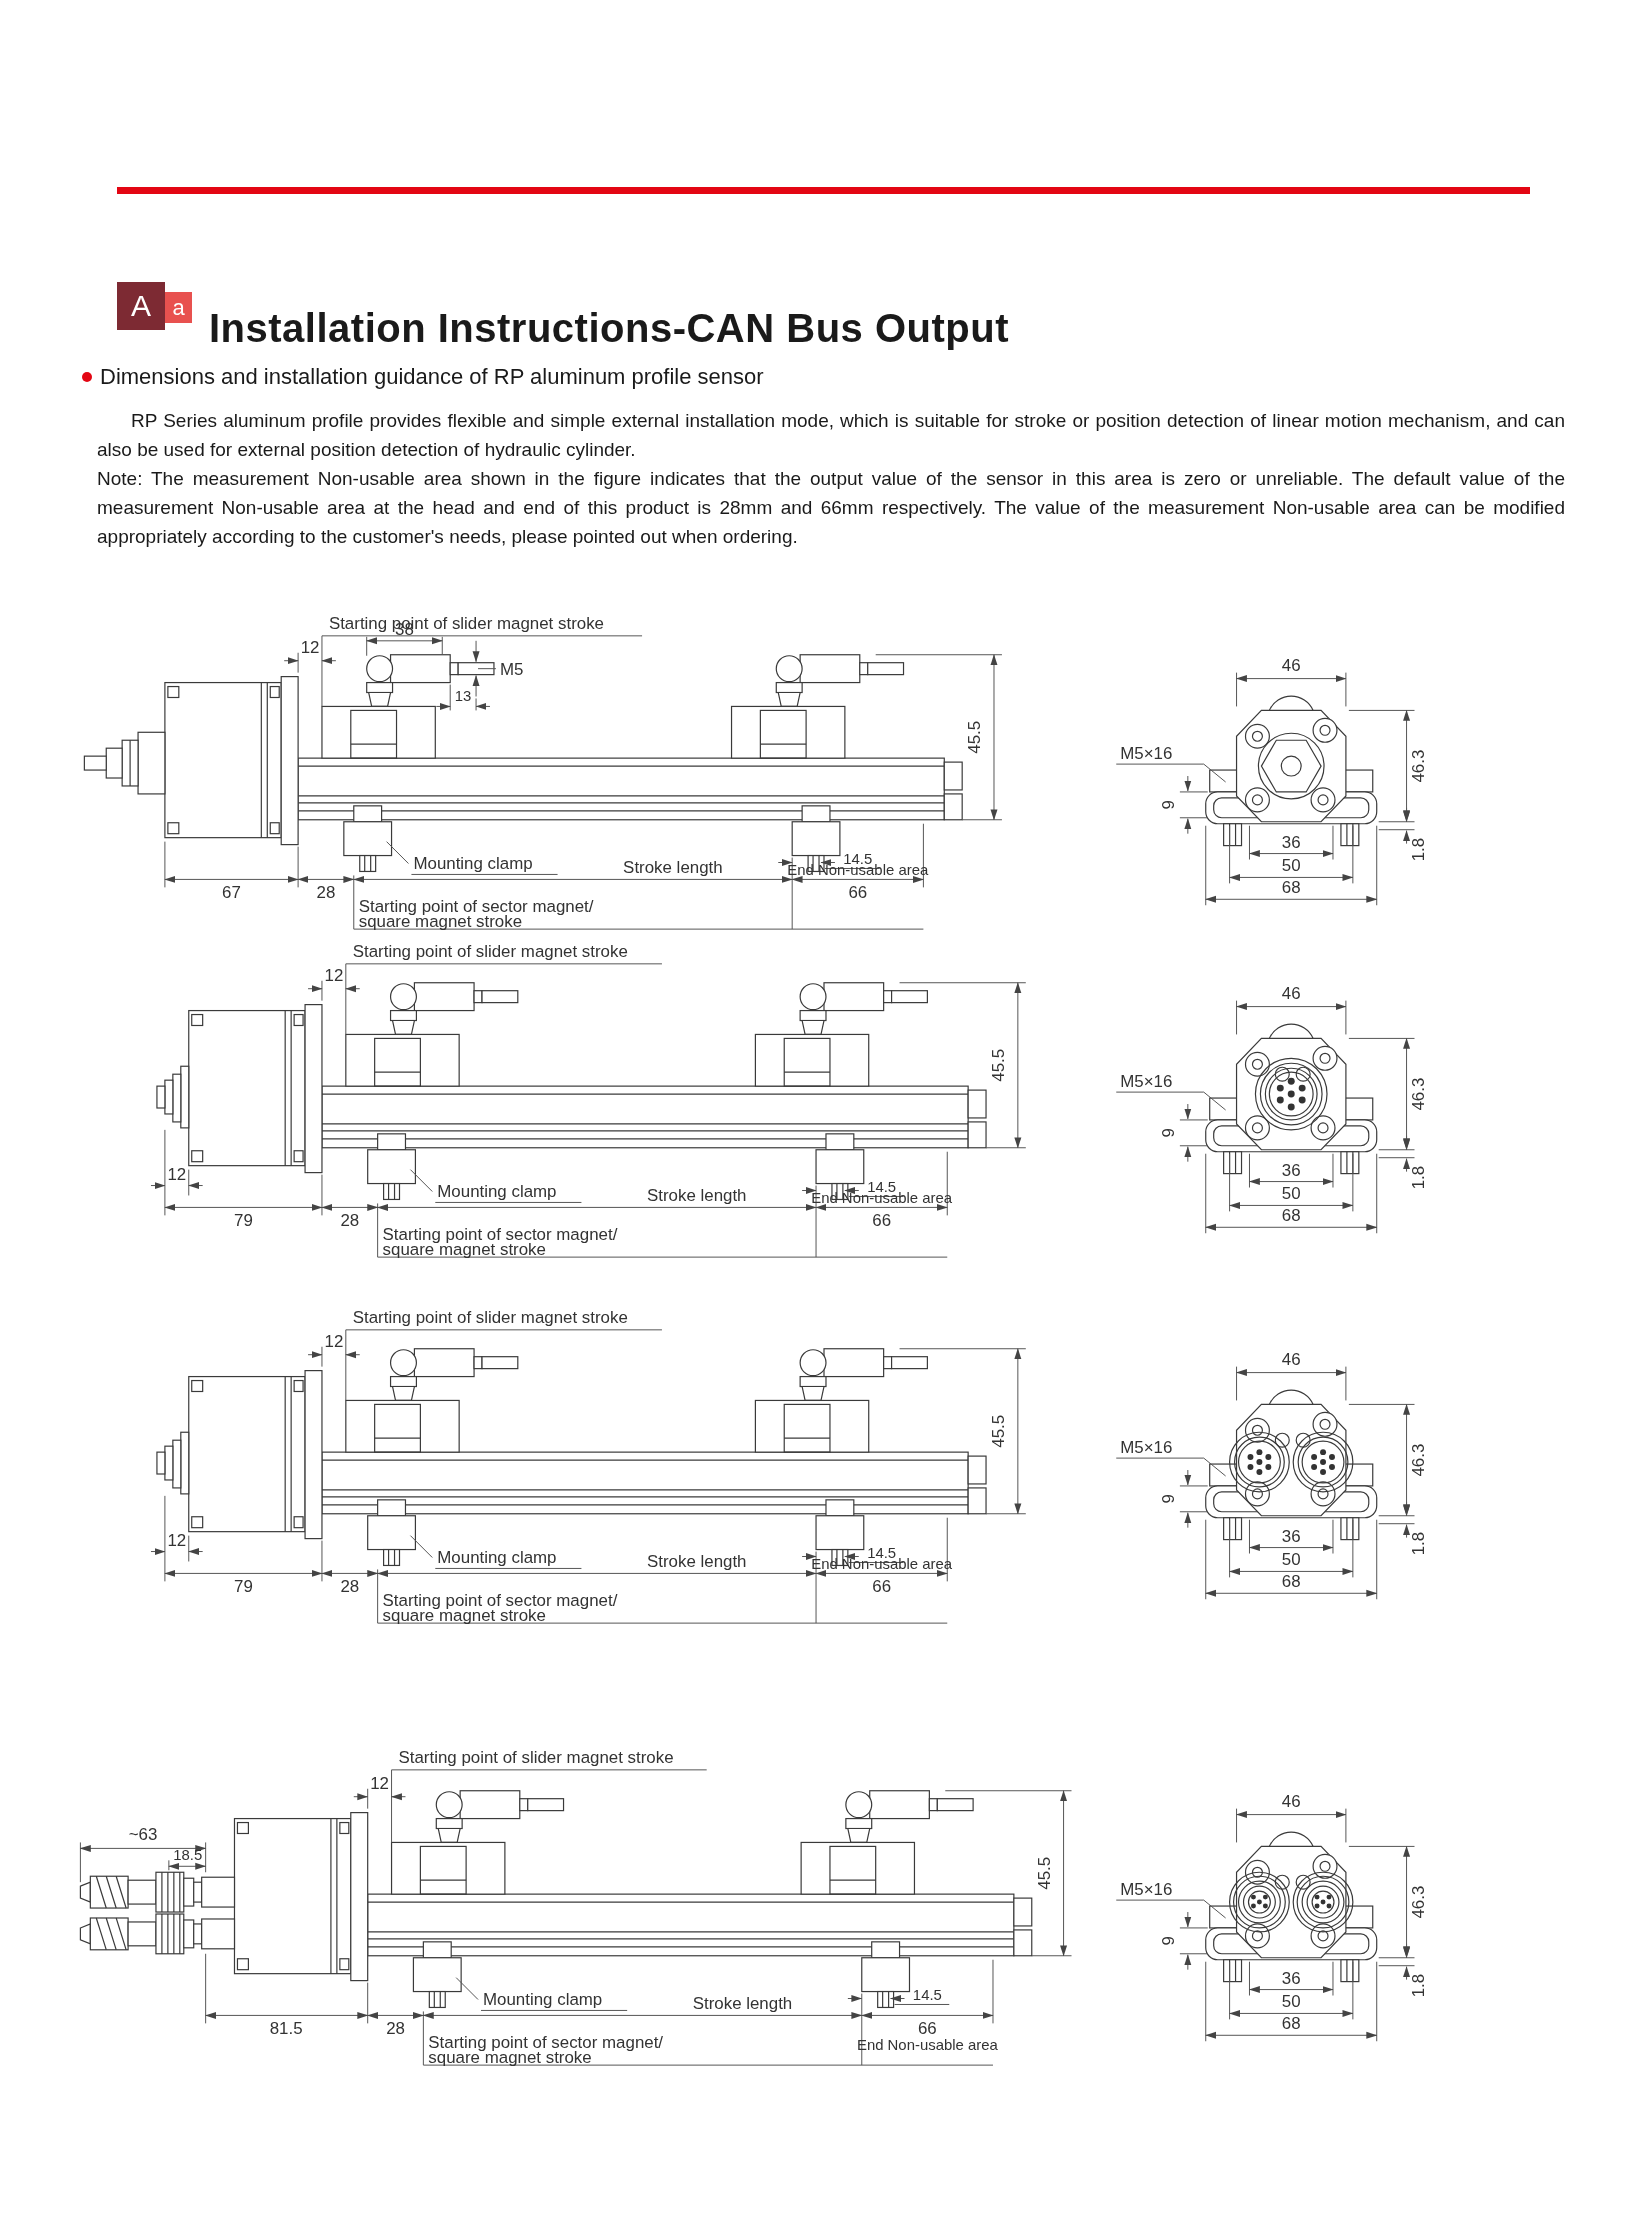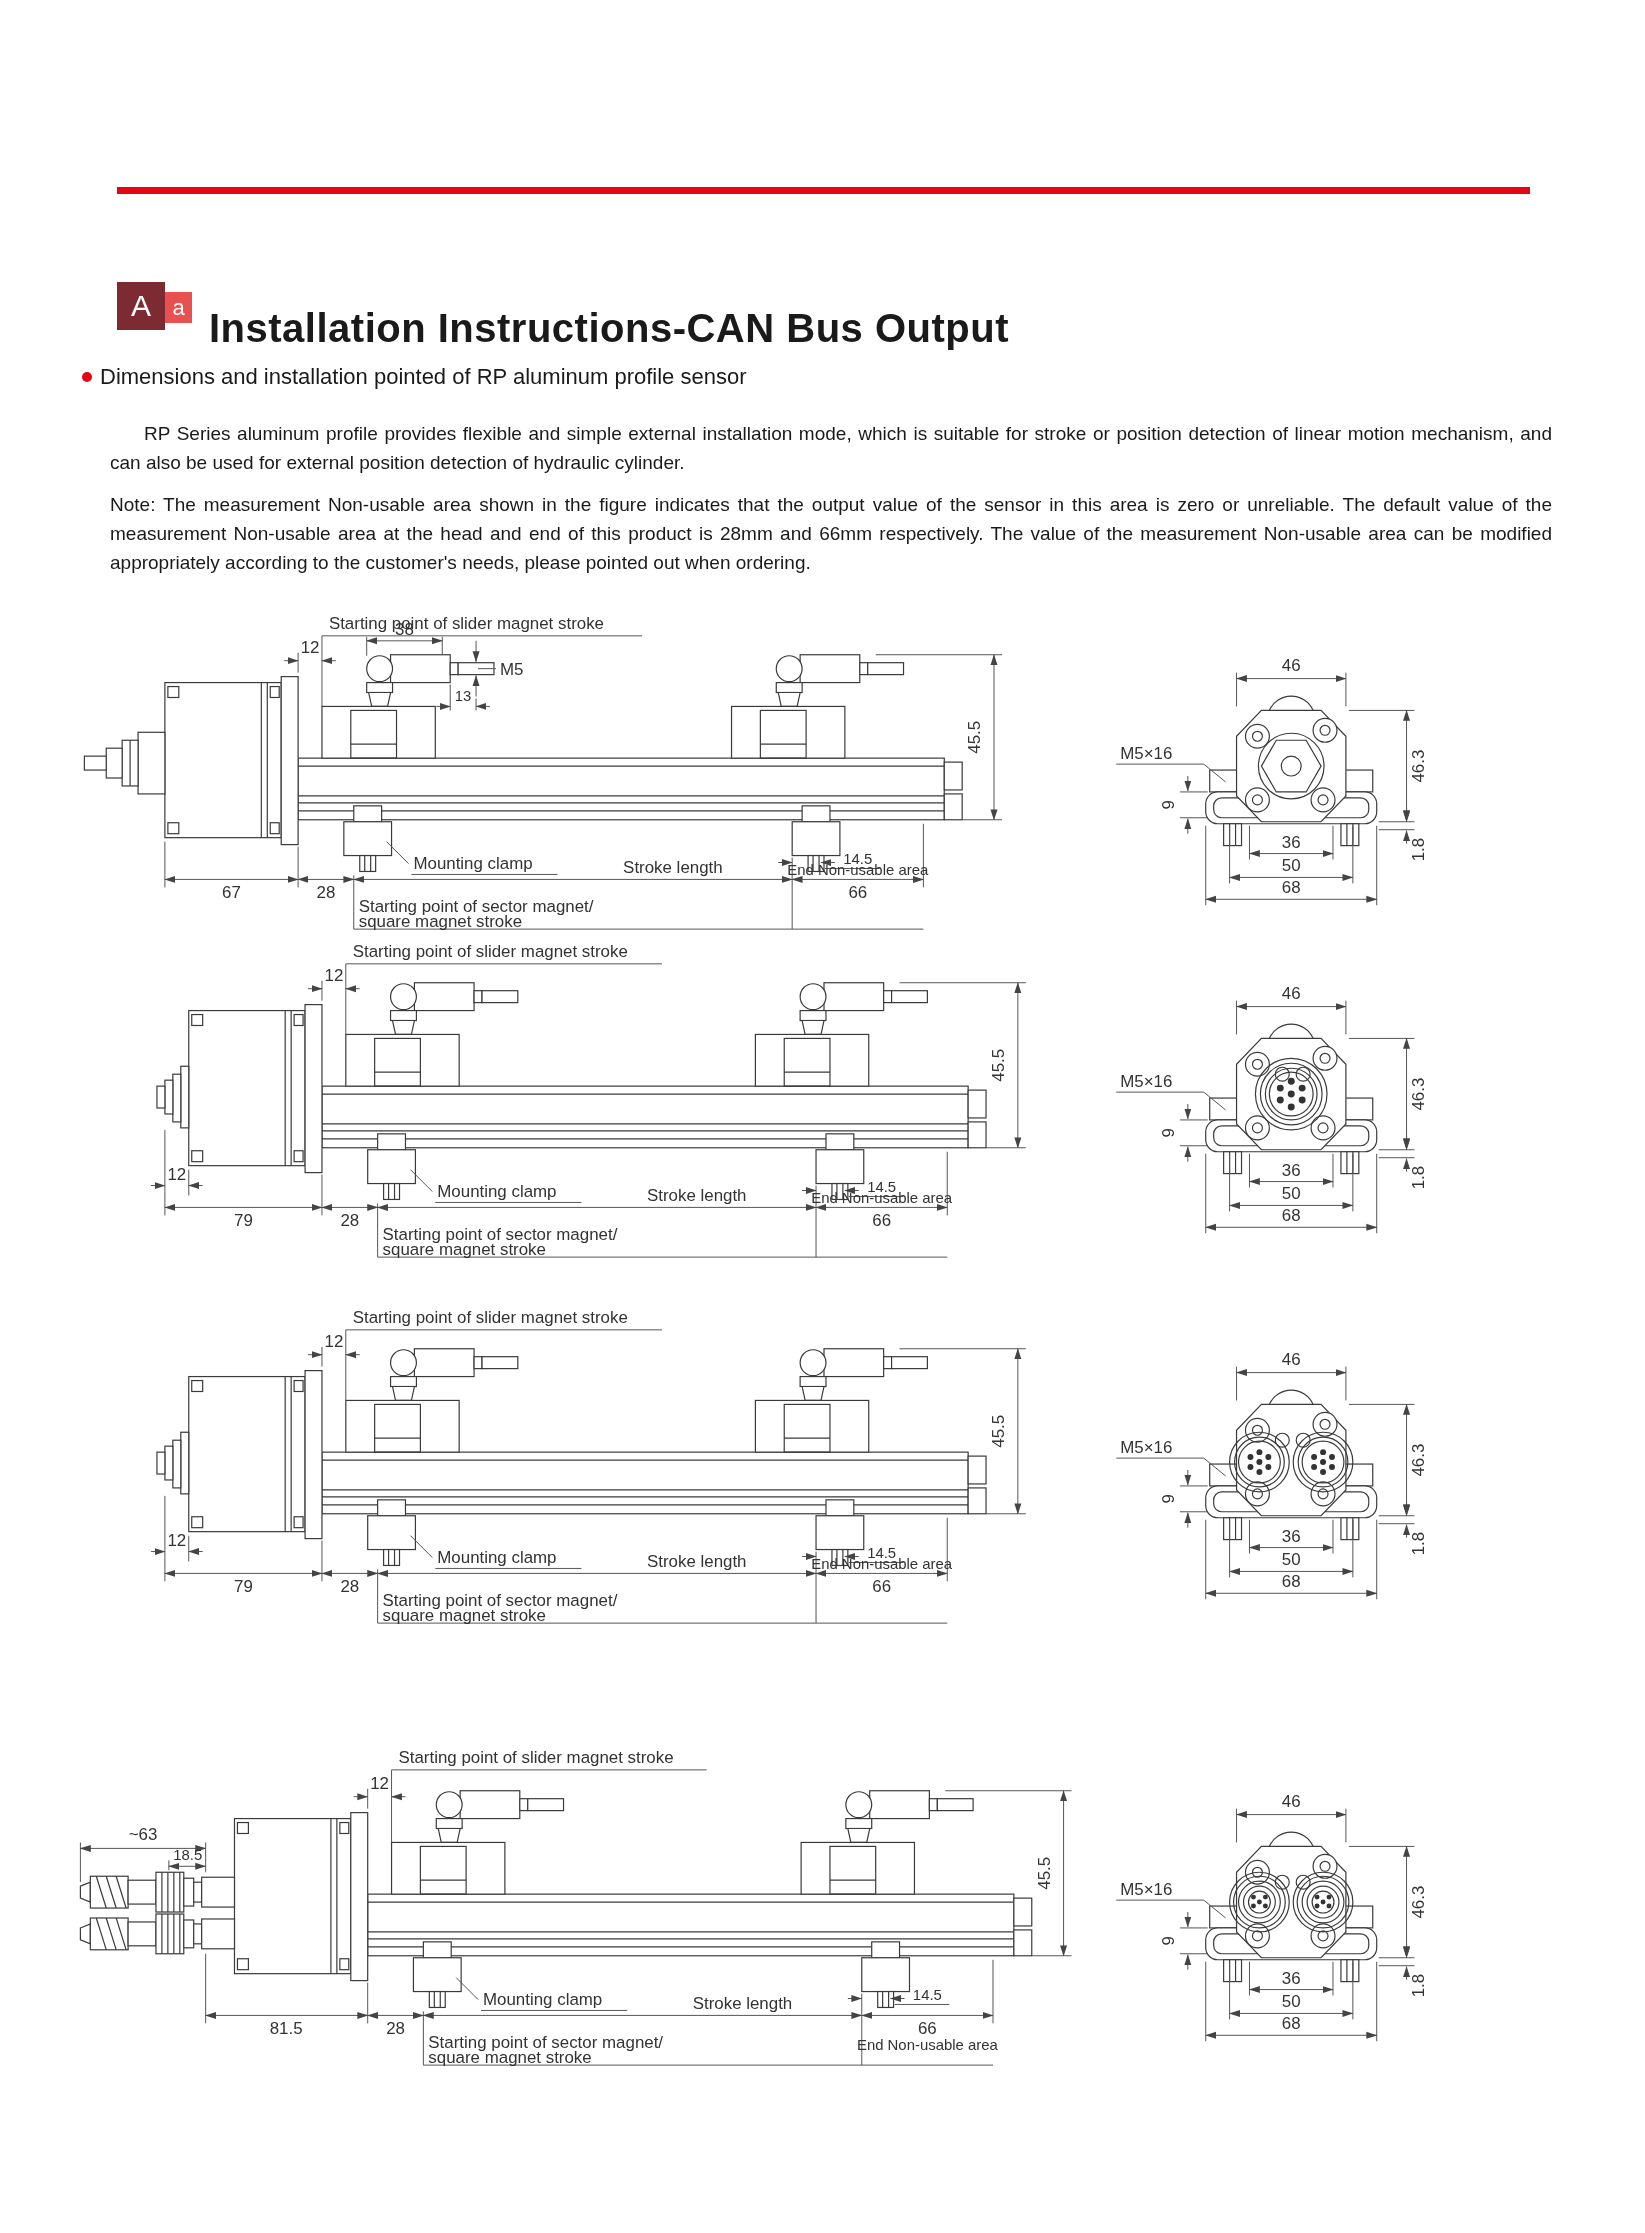--- a/index.html
+++ b/index.html
@@ -9,21 +9,21 @@
   #titleRow{position:absolute;left:117px;top:282px;height:52px;}
   .badgeA{position:absolute;left:0;top:0;width:48px;height:48px;color:#fff;
           font-size:30px;display:flex;align-items:center;justify-content:center;}
   .badgeB{position:absolute;left:48px;top:10px;width:27px;height:31px;color:#fff;
           font-size:22px;display:flex;align-items:center;justify-content:center;}
   #pagetitle{position:absolute;left:92px;top:0;width:1095px;font-size:40px;font-weight:bold;
           letter-spacing:0.5px;white-space:nowrap;margin-top:24px;}
   #bullethead{position:absolute;left:82px;top:364px;width:1194px;font-size:22px;}
   #bullethead .dot{display:inline-block;width:10px;height:10px;border-radius:50%;margin-right:8px;vertical-align:2px;}
   #intro{position:absolute;left:97px;top:406px;width:1468px;font-size:19px;line-height:29px;text-align:justify;}
-  #intro p{margin:13px;}
+  #intro p{margin:0;}
   #intro p.first{text-indent:34px;}
   .fig{position:absolute;left:0;width:1646px;height:338px;}
   svg text{font-family:"Liberation Sans",sans-serif;fill:#333;}
   .p{stroke:#3a3a3a;stroke-width:1.2;fill:#fff;}
   .pn{stroke:#3a3a3a;stroke-width:1.2;fill:none;}
   .d{stroke:#555;stroke-width:1;fill:none;}
   .dt{font-size:17px;}
   .lt{font-size:17px;}
   .st{font-size:15px;}
 </style>
@@ -34,21 +34,21 @@
 
   <div id="topline" style="background:#e30613"></div>
 
   <div id="titleRow">
     <div class="badgeA" style="background:#7d2a33">A</div>
     <div class="badgeB" style="background:#e8514f">a</div>
     <div id="pagetitle">Installation Instructions-CAN Bus Output</div>
   </div>
 
   <div id="bullethead">
-    <span class="dot" style="background:#e30613"></span><span>Dimensions and installation pointed of RP aluminum profile sensor</span>
+    <span class="dot" style="background:#e30613"></span><span>Dimensions and installation guidance of RP aluminum profile sensor</span>
   </div>
 
   <div id="intro">
     <p class="first">RP Series aluminum profile provides flexible and simple external installation mode, which is suitable for stroke or position detection of linear motion mechanism, and can also be used for external position detection of hydraulic cylinder.</p>
     <p>Note: The measurement Non-usable area shown in the figure indicates that the output value of the sensor in this area is zero or unreliable. The default value of the measurement Non-usable area at the head and end of this product is 28mm and 66mm respectively. The value of the measurement Non-usable area can be modified appropriately according to the customer's needs, please pointed out when ordering.</p>
   </div>
 
   <svg width="0" height="0" style="position:absolute" aria-hidden="true">
     <defs>
       <marker id="ar" viewBox="0 0 10 8" markerWidth="11" markerHeight="9" refX="9.5" refY="4" orient="auto-start-reverse">

